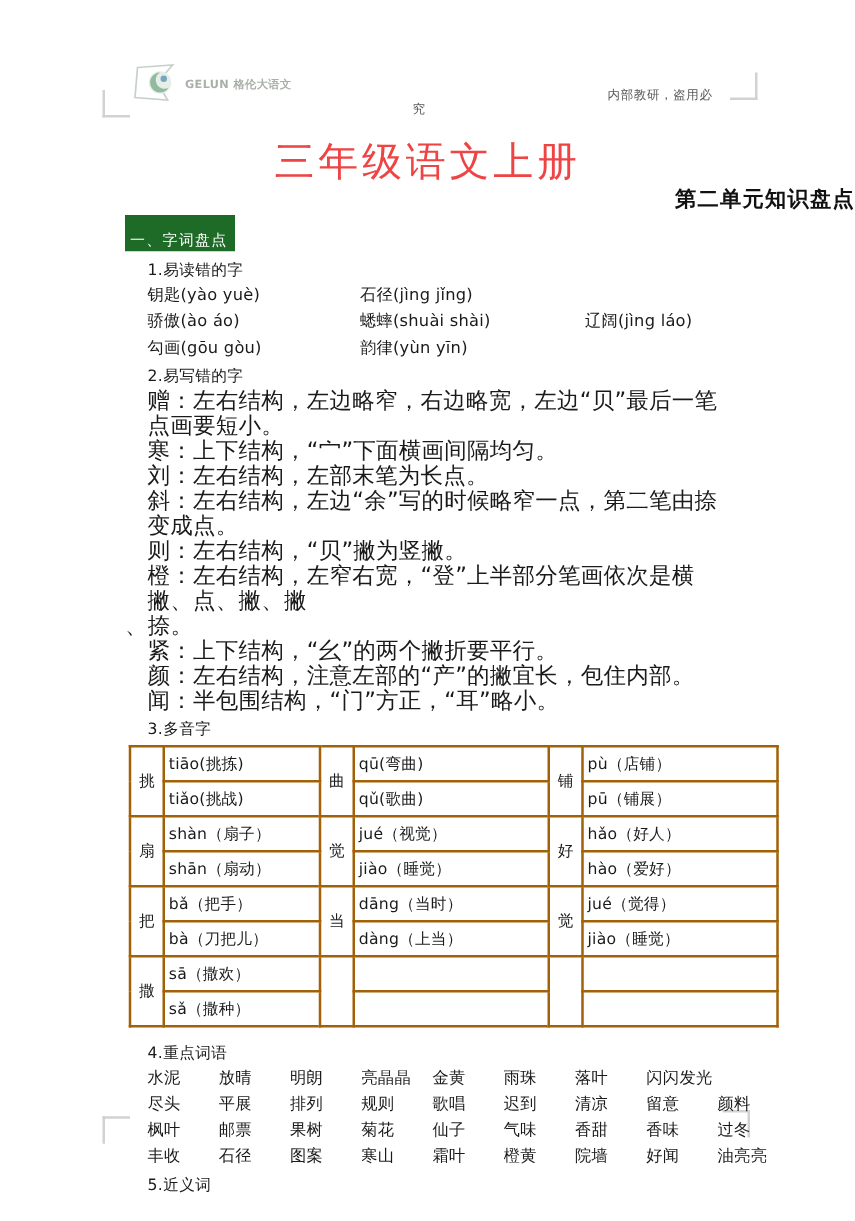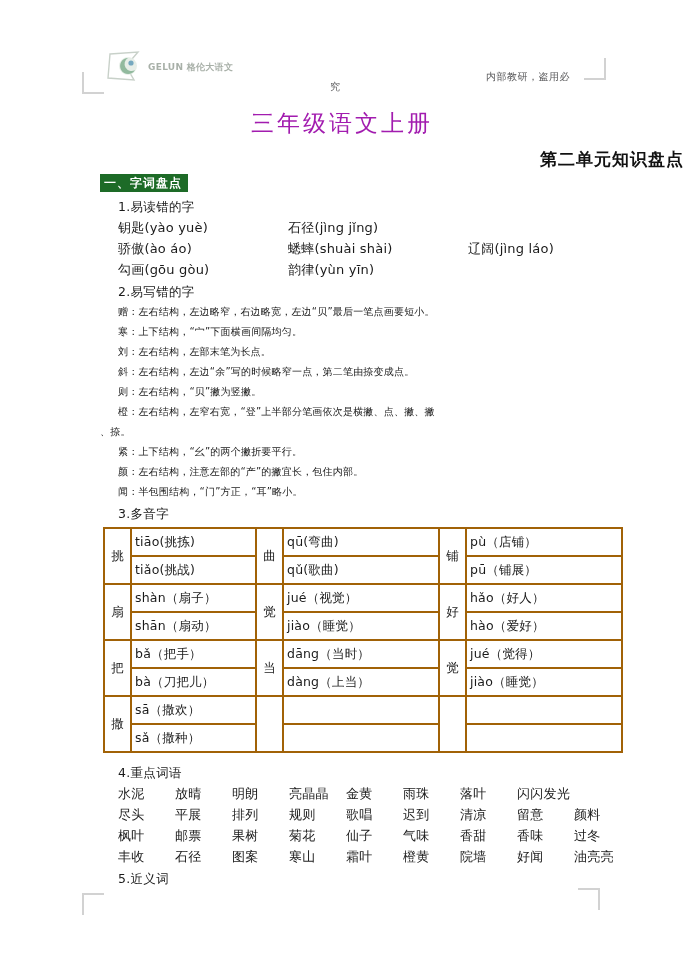--- a/index.html
+++ b/index.html
@@ -71,23 +71,23 @@
     letter-spacing: .5px;
   }
 
   
   .doc-title {
     position: absolute;
     left: 0;
     top: 108px;
     width: 684px;
     text-align: center;
-    font-size: 23px;
+    font-size: 32px;
     letter-spacing: 3px;
-    color: #a21caf;
+    color: #ef4444;
     font-weight: normal;
   }
   .doc-subtitle {
     position: absolute;
     left: 0;
     top: 148px;
     width: 684px;
     text-align: right;
     font-size: 17px;
     letter-spacing: 1px;
@@ -100,23 +100,23 @@
     position: absolute;
     left: 100px;
     top: 172px;
     width: 484px;
   }
   .sec-head {
     display: inline-block;
     background: #1d6b27;
     color: #ffffff;
     font-size: 12px;
-    font-weight: bold;
+    font-weight: normal;
     letter-spacing: 1px;
-    padding: 2px 6px 2px 4px;
+    padding: 13px 6px 2px 4px;
     line-height: 14px;
     margin-bottom: 3px;
   }
   .sub-head {
     font-size: 12.5px;
     margin: 2px 0 1px 18px;
     line-height: 19px;
     letter-spacing: .3px;
   }
   .pinyin-row {
@@ -125,21 +125,21 @@
     line-height: 21px;
     font-size: 13px;
     letter-spacing: .2px;
   }
   .pinyin-cell { flex: 0 0 auto; }
   .pinyin-cell.c1 { width: 170px; }
   .pinyin-cell.c2 { width: 180px; }
   .pinyin-cell.c3 { width: 130px; }
 
   .note-line {
-    font-size: 10px;
+    font-size: 18px;
     line-height: 20px;
     margin-left: 18px;
     letter-spacing: .2px;
     text-indent: 0;
   }
   .note-line.wrapped { margin-left: 0; }
 
   
   table.poly {
     margin-top: 4px;

